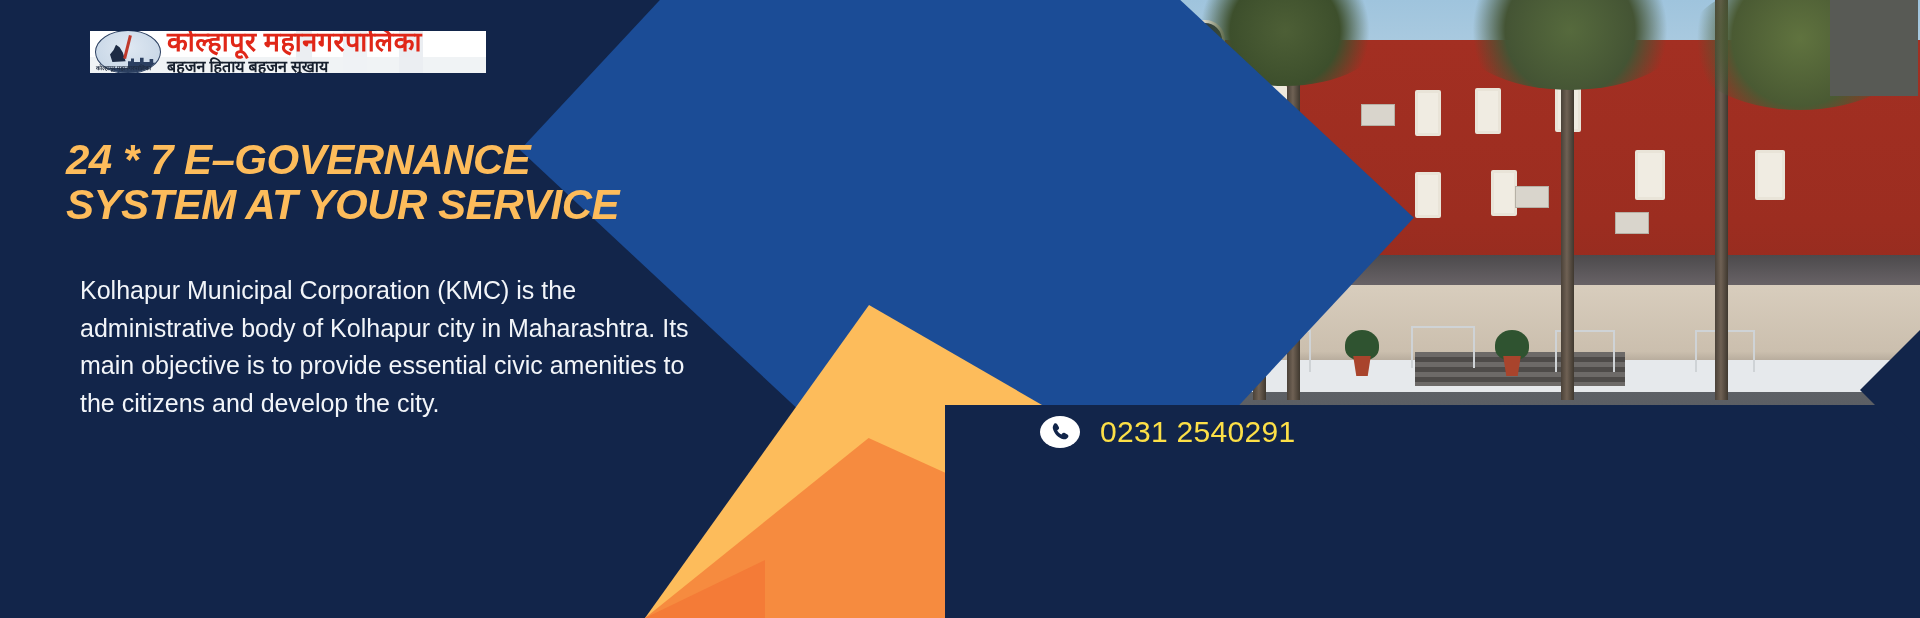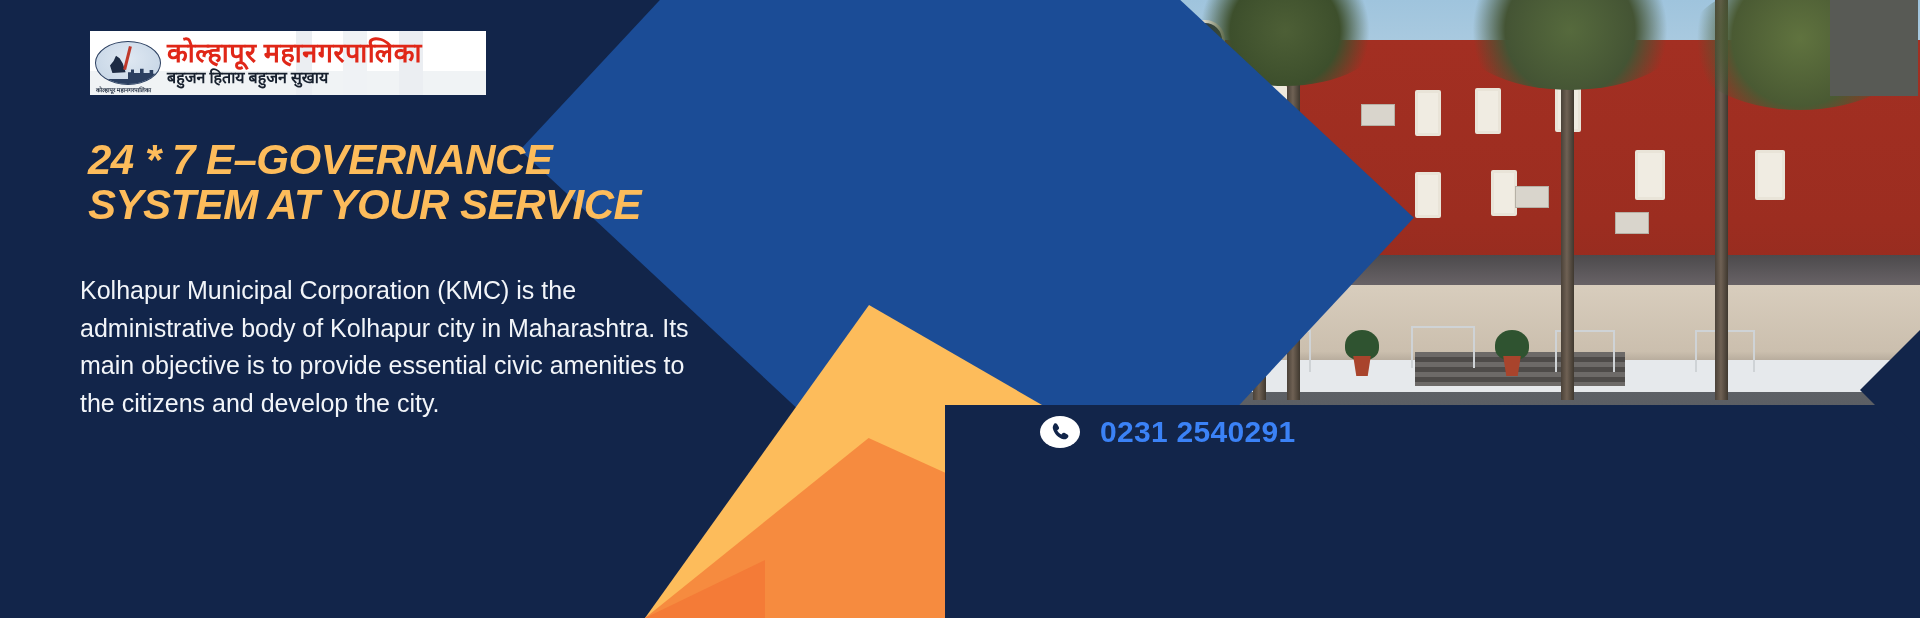--- a/index.html
+++ b/index.html
@@ -148,21 +148,21 @@
   }
   .edge-arrow {
     position:absolute; right:0; top:330px; width:60px; height:120px;
     background:#12254a;
     clip-path:polygon(100% 0, 100% 100%, 0 50%);
   }
 
   
   .logo {
     position:absolute; left:90px; top:31px;
-    width:396px; height:64px;
+    width:396px; height:42px;
     background:#ffffff;
     display:flex; align-items:center;
     overflow:hidden;
   }
   .logo-ghost {
     position:absolute; inset:0;
     background:
       linear-gradient(90deg, transparent 52%, #e9edf1 52% 56%, transparent 56%),
       linear-gradient(90deg, transparent 64%, #eef1f4 64% 70%, transparent 70%),
       linear-gradient(90deg, transparent 78%, #e9edf1 78% 84%, transparent 84%),
@@ -209,42 +209,42 @@
     margin-top:3px; white-space:nowrap;
   }
   .logo-foot {
     position:absolute; left:6px; bottom:1px;
     font-family:"Liberation Serif", serif;
     font-size:6px; font-weight:bold; color:#1f2b3e; white-space:nowrap;
   }
 
   
   .headline {
-    position:absolute; left:88px; top:138px; width:640px;
+    position:absolute; left:66px; top:138px; width:640px;
     font-size:42px; font-weight:bold; font-style:italic;
     color:#fdbc5b; line-height:1.06; letter-spacing:-0.5px;
     text-transform:uppercase;
   }
   .body-copy {
     position:absolute; left:80px; top:272px; width:610px;
     font-size:25px; color:#f2f5f9; line-height:1.5;
     font-weight:300;
   }
 
   
   .contact {
     position:absolute; left:1040px; top:412px;
     display:flex; flex-direction:column; gap:16px;
   }
   .contact-row {
     display:flex; align-items:center; gap:20px;
   }
   .cicon { width:40px; height:40px; flex:0 0 auto; }
   .ctext {
-    font-size:30px; color:#3b82f6; font-weight:700; letter-spacing:.3px;
+    font-size:30px; color:#fde047; font-weight:400; letter-spacing:.3px;
   }
 </style>
 </head>
 <body>
 
 <div id="banner">
 
   <div class="photo">
     <div class="ph-sky"></div>
     <div class="ph-building"></div>

